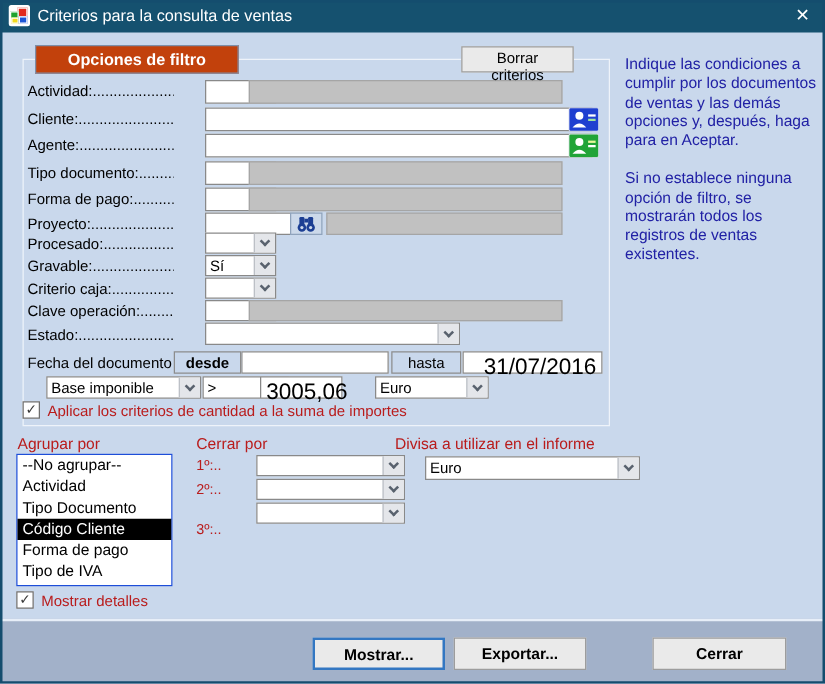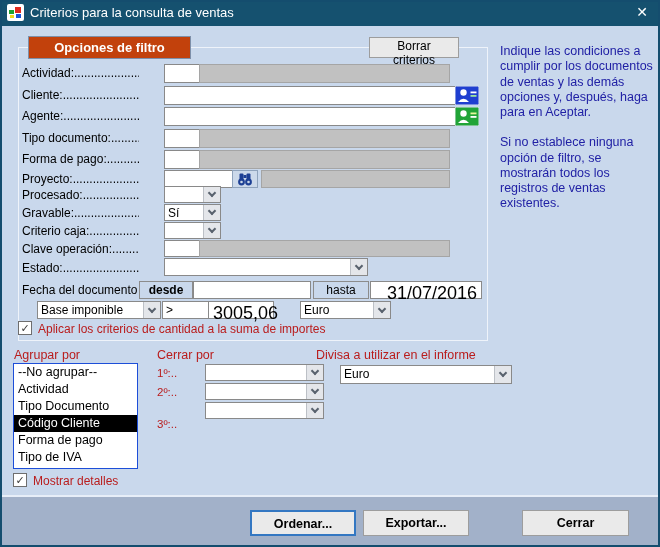--- a/index.html
+++ b/index.html
@@ -276,18 +276,18 @@
         <i class="chev"></i>
       </span>
   </div>
 
   <span class="cb" style="left:13px;top:473px;">
     <span>✓</span>
   </span>
   <span class="sect-lbl" style="left:33px;top:474px;font-size:12px;">Mostrar detalles</span>
 
   <div class="footer"></div>
-  <button class="btn btn-big" style="left:250px;top:510px;width:106px;border:2px solid #3377c2;">Ordenar...</button>
+  <button class="btn btn-big" style="left:250px;top:510px;width:106px;border:2px solid #3377c2;">Mostrar...</button>
   <button class="btn btn-big" style="left:363px;top:510px;width:106px;">Exportar...</button>
   <button class="btn btn-big" style="left:522px;top:510px;width:107px;">Cerrar</button>
 
   <div class="winborder"></div>
 </div>
 
 </body></html>

